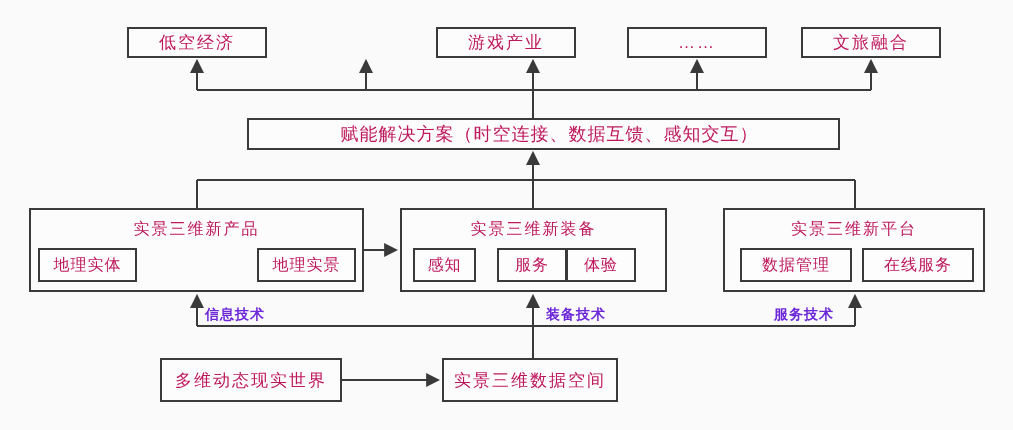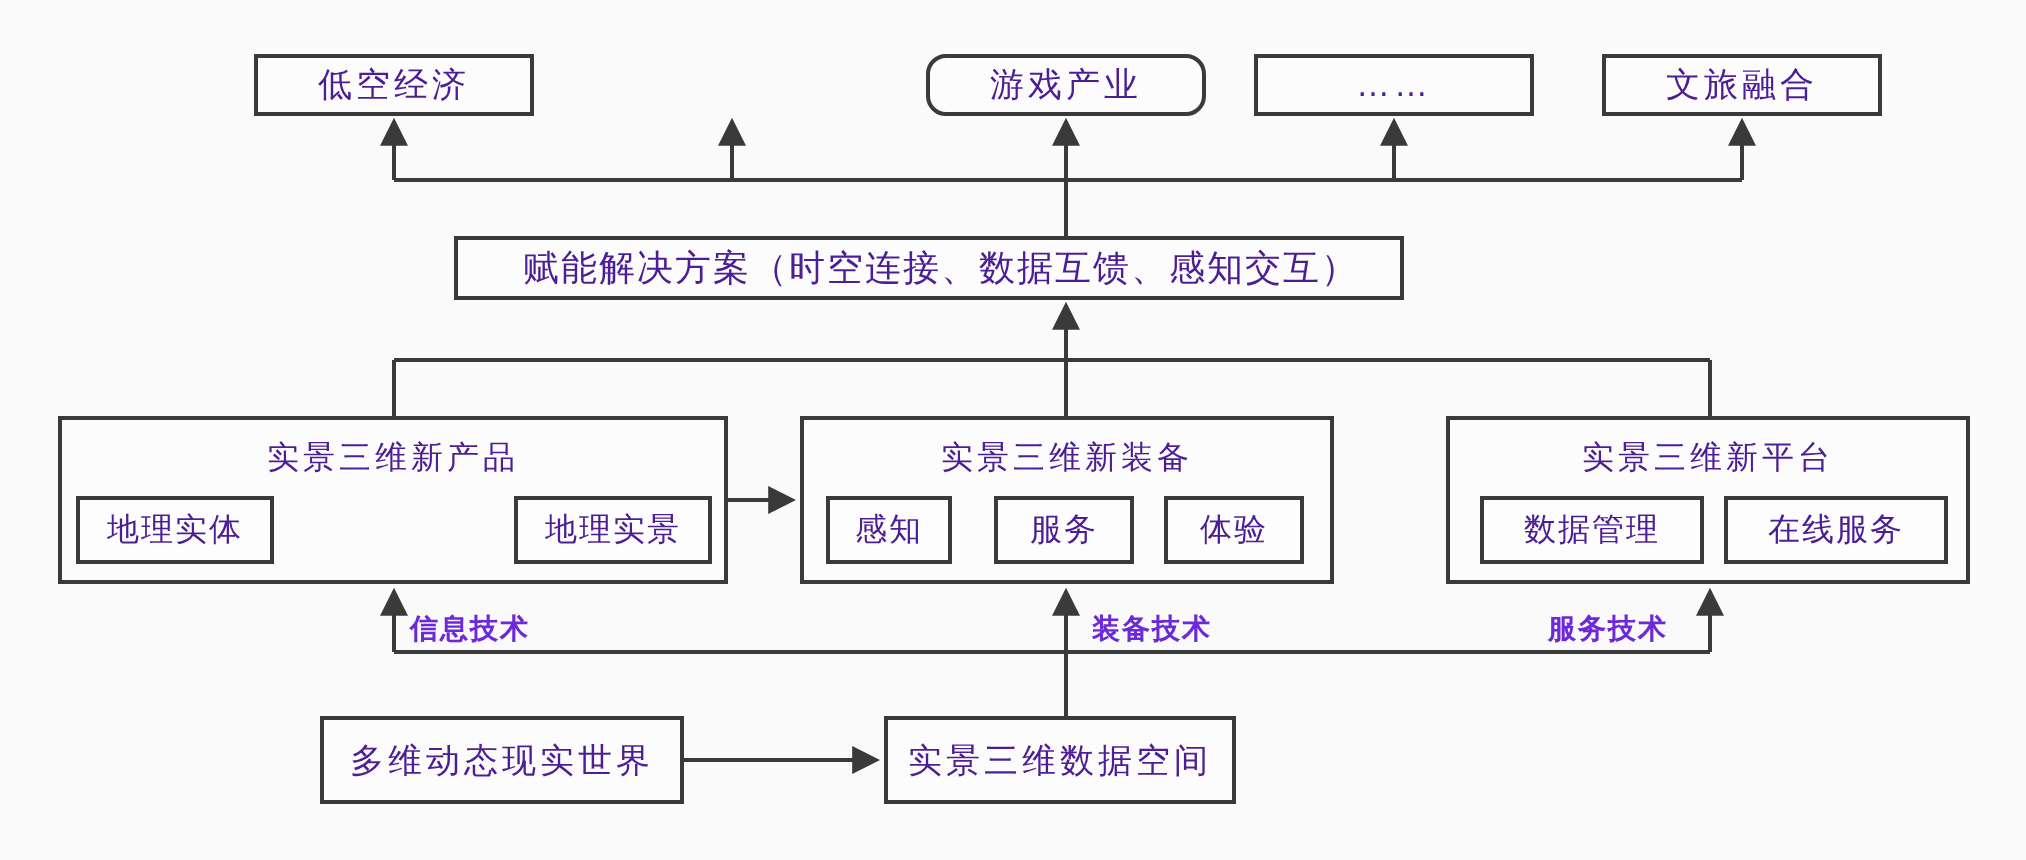--- a/index.html
+++ b/index.html
@@ -23,28 +23,28 @@
   }
   .box {
     position: absolute;
     box-sizing: border-box;
     border: 2px solid #3a3a3a;
     background: #fcfcfc;
     display: flex;
     align-items: center;
     justify-content: center;
     text-align: center;
-    color: #4c1d95;
+    color: #be185d;
   }
   .app-box {
     width: 140px; height: 31px; top: 27px;
     font-size: 17px; letter-spacing: 2px;
   }
   .solution-box {
-    left: 227px; top: 118px; width: 475px; height: 32px;
+    left: 247px; top: 118px; width: 593px; height: 32px;
     font-size: 18px; letter-spacing: 1px; padding-left: 12px;
   }
   .pillar-box {
     top: 208px; height: 84px;
     align-items: flex-start;
     padding-top: 9px;
     font-size: 16px; letter-spacing: 2px;
   }
   .sub-box {
     top: 248px; height: 34px;
@@ -98,21 +98,21 @@
       <path d="M855,326 V296" marker-end="url(#ah)"></path>
       <path d="M533,326 V358"></path>
 
       <path d="M342,380 H438" marker-end="url(#ah)"></path>
     </g>
   </svg>
 
   <div class="box app-box" style="left:127px;">
     <span>低空经济</span>
   </div>
-  <div class="box app-box" style="left:463px;border-radius:10px;">
+  <div class="box app-box" style="left:436px;">
     <span>游戏产业</span>
   </div>
   <div class="box app-box" style="left:627px;">
     <span>……</span>
   </div>
   <div class="box app-box" style="left:801px;">
     <span>文旅融合</span>
   </div>
 
   <div class="box solution-box">
@@ -131,21 +131,21 @@
 
   <div class="box pillar-box" style="left:400px; width:267px;">
     <span>实景三维新装备</span>
   </div>
   <div class="box sub-box" style="left:413px; width:63px;">
     <span>感知</span>
   </div>
   <div class="box sub-box" style="left:497px; width:70px;">
     <span>服务</span>
   </div>
-  <div class="box sub-box" style="left:582px; width:70px;">
+  <div class="box sub-box" style="left:566px; width:70px;">
     <span>体验</span>
   </div>
 
   <div class="box pillar-box" style="left:723px; width:262px;justify-content:center;">
     <span>实景三维新平台</span>
   </div>
   <div class="box sub-box" style="left:740px; width:112px;">
     <span>数据管理</span>
   </div>
   <div class="box sub-box" style="left:862px; width:112px;">

